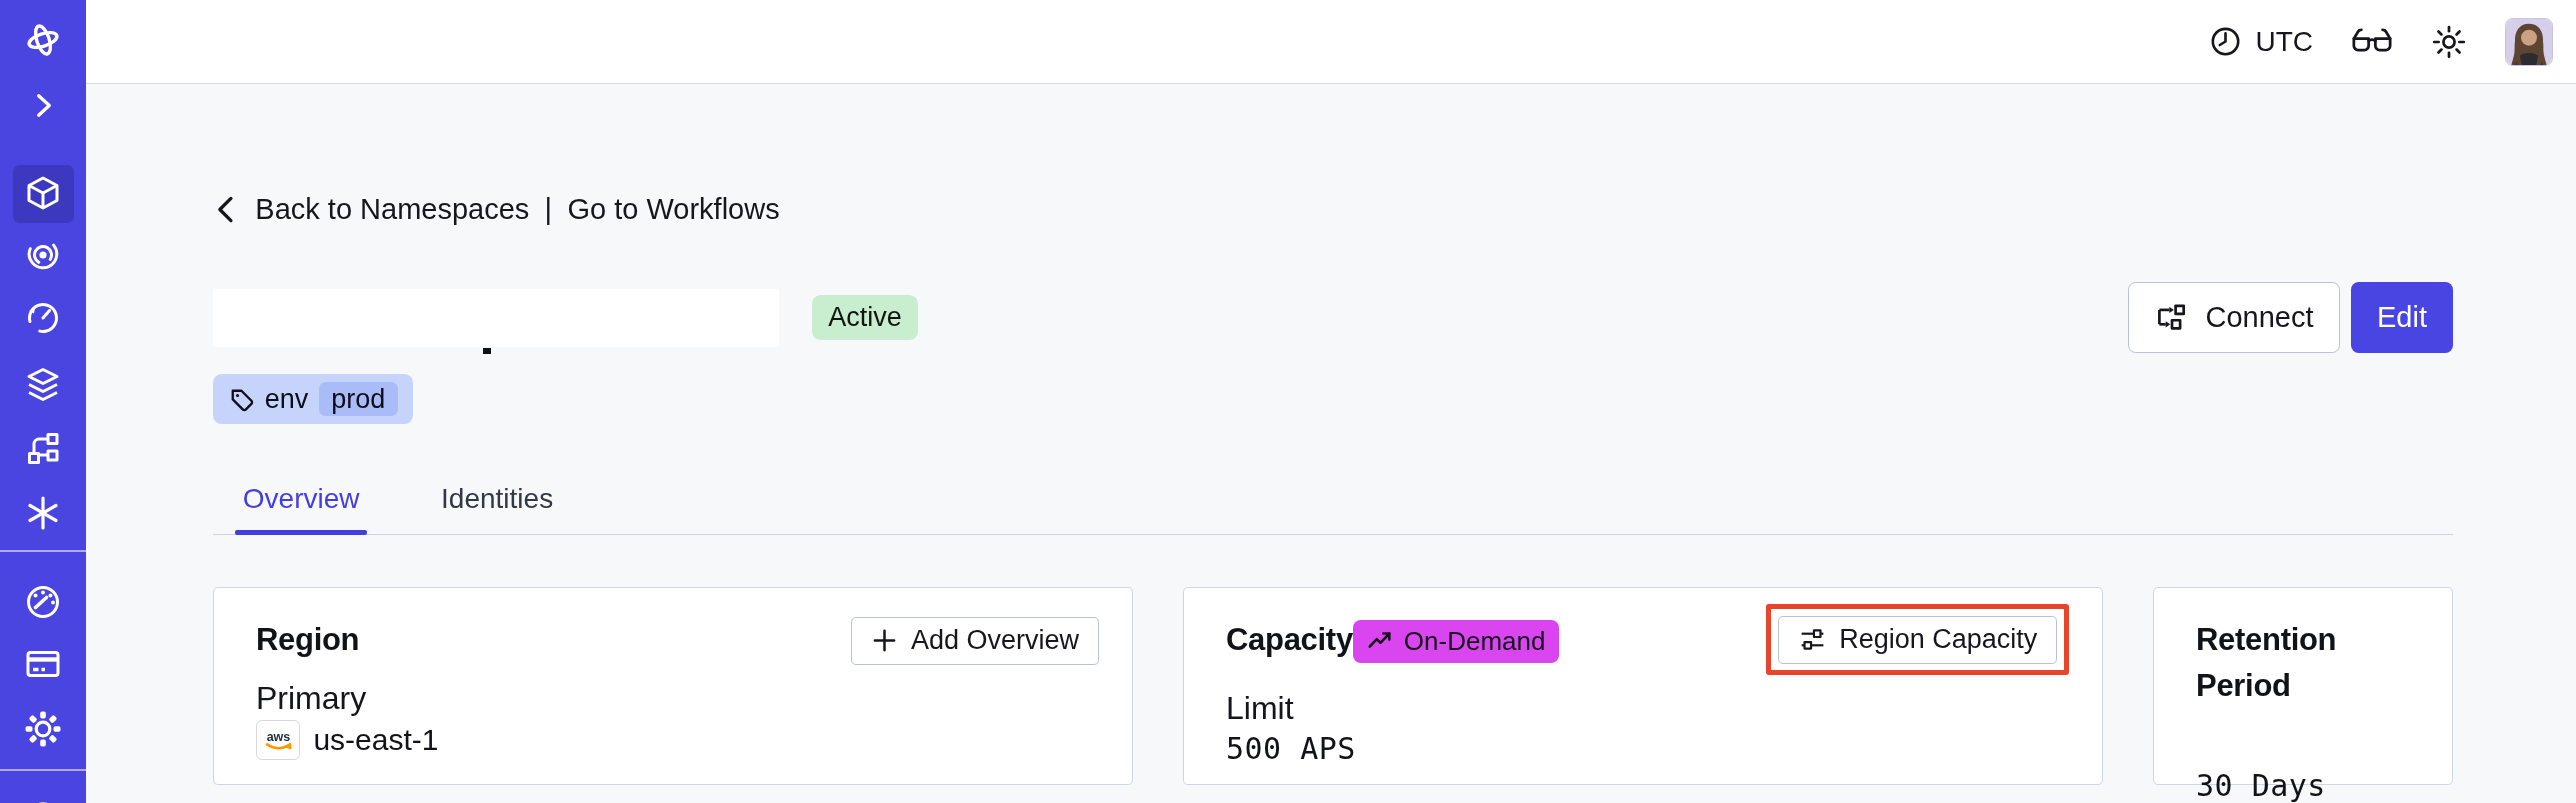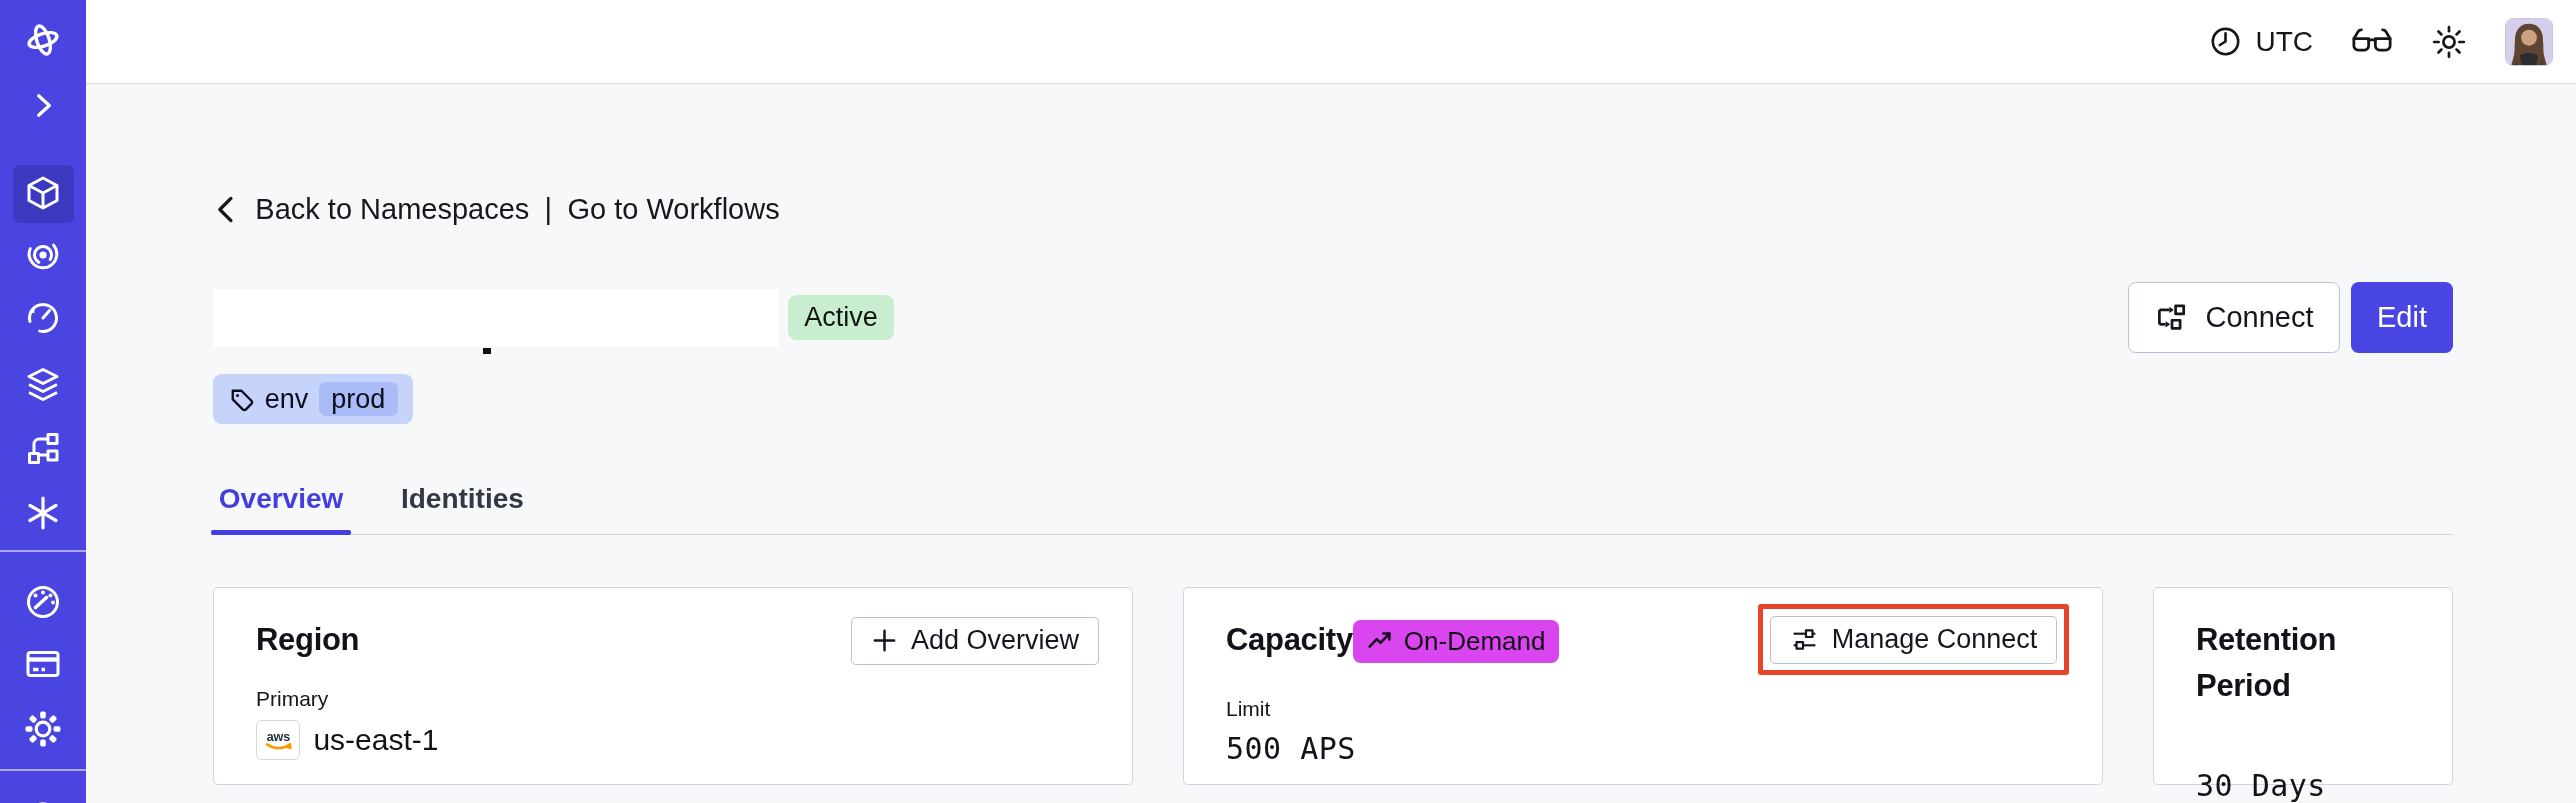--- a/index.html
+++ b/index.html
@@ -20,50 +20,50 @@
   .avatar svg{display:block;}
 
   
   .main{position:absolute;left:86px;top:86px;right:0;bottom:0;padding:0 123px 0 127px;box-sizing:border-box;}
 
   .breadcrumb{margin-top:107px;display:flex;align-items:center;gap:15.3px;font-size:29px;font-weight:500;color:#16161d;}
   .crumb-link{cursor:pointer;}
   .crumb-sep{font-weight:400;color:#16161d;}
 
   .title-row{margin-top:56px;display:flex;align-items:center;justify-content:space-between;}
-  .title-left{position:relative;display:flex;align-items:center;gap:9px;}
+  .title-left{position:relative;display:flex;align-items:center;gap:33px;}
   .name-redacted{width:566px;height:58px;background:#ffffff;}
   .name-dot{position:absolute;left:270px;top:59px;width:7.7px;height:6.7px;background:#111;}
   .status-badge{background:#c8edcf;color:#101510;font-size:27px;padding:6.7px 16.3px;border-radius:8.6px;}
 
   .title-actions{display:flex;align-items:center;gap:11.5px;}
   .btn{display:inline-flex;align-items:center;justify-content:center;gap:13.4px;background:#fff;border:1.9px solid #b8c1d6;border-radius:7.7px;color:#16161d;font-family:"Liberation Sans",sans-serif;cursor:pointer;box-sizing:border-box;}
   .btn-connect{height:71px;padding:0 25px;font-size:29px;font-weight:500;gap:16px;}
   .btn-edit{height:71px;padding:0 26px;font-size:29px;background:#4845e2;border:none;color:#ffffff;border-radius:7.7px;display:inline-flex;align-items:center;cursor:pointer;}
 
   .tag-row{margin-top:21px;}
   .tag-chip{display:inline-flex;align-items:center;gap:10.5px;background:#c6d3fb;border-radius:8.6px;padding:7.7px 15.3px;font-size:27px;color:#0e0e1a;}
   .tag-value{background:#a9bcf8;border-radius:6.7px;padding:1.9px 12.5px;}
 
   .tabs{margin-top:44px;border-bottom:1.9px solid #ccd2e0;display:flex;gap:46px;}
-  .tab{position:relative;padding:13.4px 5.8px 19px;font-size:28px;font-weight:700;color:#333845;cursor:pointer;line-height:33px;}
+  .tab{position:relative;padding:13.4px 5.8px 19px;font-size:28px;font-weight:400;color:#333845;cursor:pointer;line-height:33px;margin-left:24px;}
   .tab.active{color:#443ee0;}
   .tab.active::after{content:"";position:absolute;left:-1.9px;right:-1.9px;bottom:-1.9px;height:5.8px;background:#443ee0;border-radius:1.9px;}
 
   .cards{margin-top:52px;display:flex;gap:50px;}
   .card{background:#ffffff;border:1.9px solid #cdd4e3;border-radius:4.8px;height:198px;box-sizing:border-box;padding:29px 33px 0 42px;}
   .card-grow{flex:1 1 0;}
   .card-fixed{flex:0 0 300px;}
   .card-head{display:flex;align-items:flex-start;justify-content:space-between;}
   .card-title-group{display:flex;align-items:flex-end;gap:0;}
   .card h2{margin:0;font-size:31px;font-weight:600;color:#121319;line-height:46px;letter-spacing:-0.3px;}
   .pill-badge{display:inline-flex;align-items:center;gap:9.6px;background:#d946ef;color:#131018;font-size:26px;padding:5.8px 13.4px;border-radius:7.7px;}
   .card-btn{height:48px;padding:0 19px;border-radius:4.8px;font-size:27px;gap:12.5px;}
   .annotation-box{border:5.8px solid #e8442c;border-radius:2.9px;padding:6.7px;margin-top:-12.5px;}
-  .field-label{margin-top:19px;font-size:21px;color:#15161c;line-height:29px;}
+  .field-label{margin-top:19px;font-size:32px;color:#15161c;line-height:29px;}
   .value-row{margin-top:7.7px;display:flex;align-items:center;gap:13.4px;}
   .value-sans{font-size:30px;color:#121319;}
   .value-mono{font-family:"DejaVu Sans Mono",monospace;font-size:30px;color:#121319;letter-spacing:0.5px;}
   .retention-value{margin-top:59px;}
   .aws-badge{width:44px;height:40px;background:#ffffff;border:1.9px solid #d8d8d8;border-radius:5.8px;display:flex;align-items:center;justify-content:center;box-sizing:border-box;}
 </style>
 </head>
 <body>
 
 <div class="screen">
@@ -330,21 +330,21 @@
               <svg width="29" height="29" viewBox="0 0 40 40">
                 <g fill="none" stroke="#16161d" stroke-width="3" stroke-linejoin="round">
                   <path d="M5 12 H22"></path>
                   <rect x="22" y="7.5" width="9" height="9"></rect>
                   <path d="M31 12 H35"></path>
                   <path d="M5 28 H9"></path>
                   <rect x="9" y="23.5" width="9" height="9"></rect>
                   <path d="M18 28 H35"></path>
                 </g>
               </svg>
-              <span>Manage Connect</span>
+              <span>Region Capacity</span>
             </button>
           </div>
         </div>
         <div class="field-label">Limit</div>
         <div class="value-row">
           <span class="value-mono">500 APS</span>
         </div>
       </section>
 
       <section class="card card-fixed">

